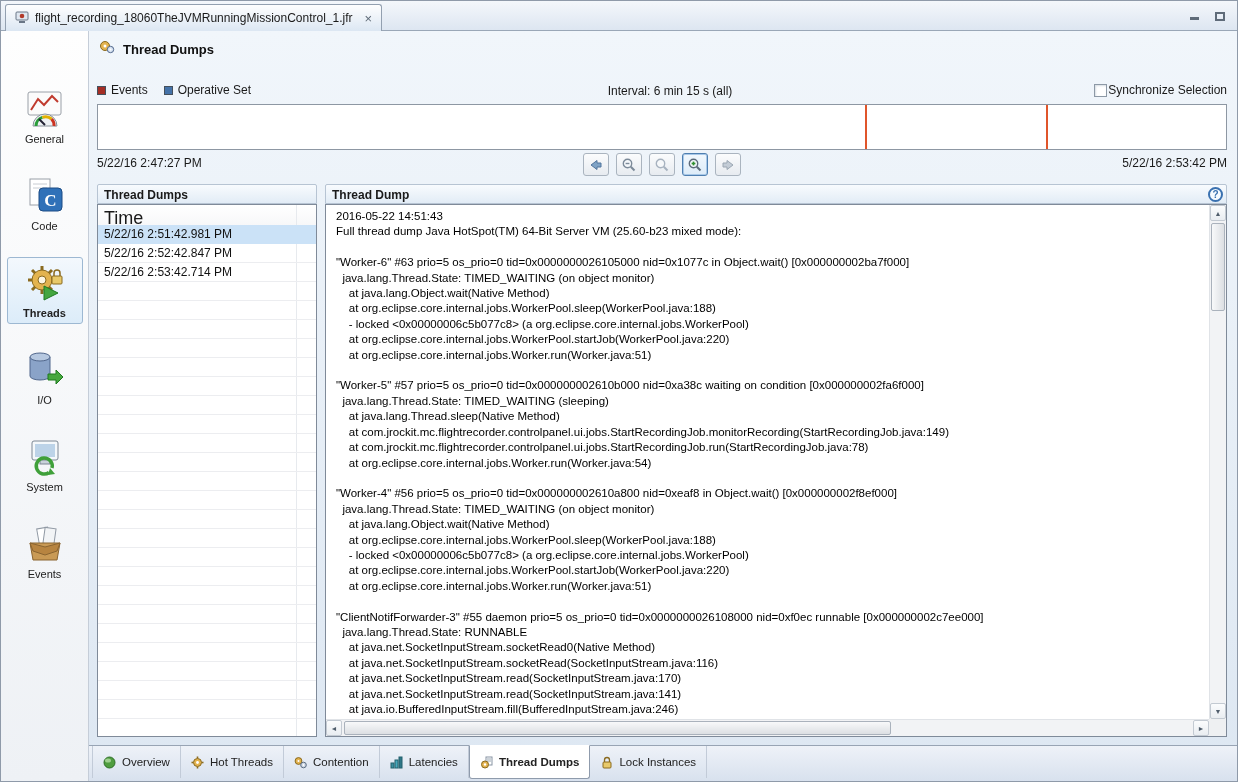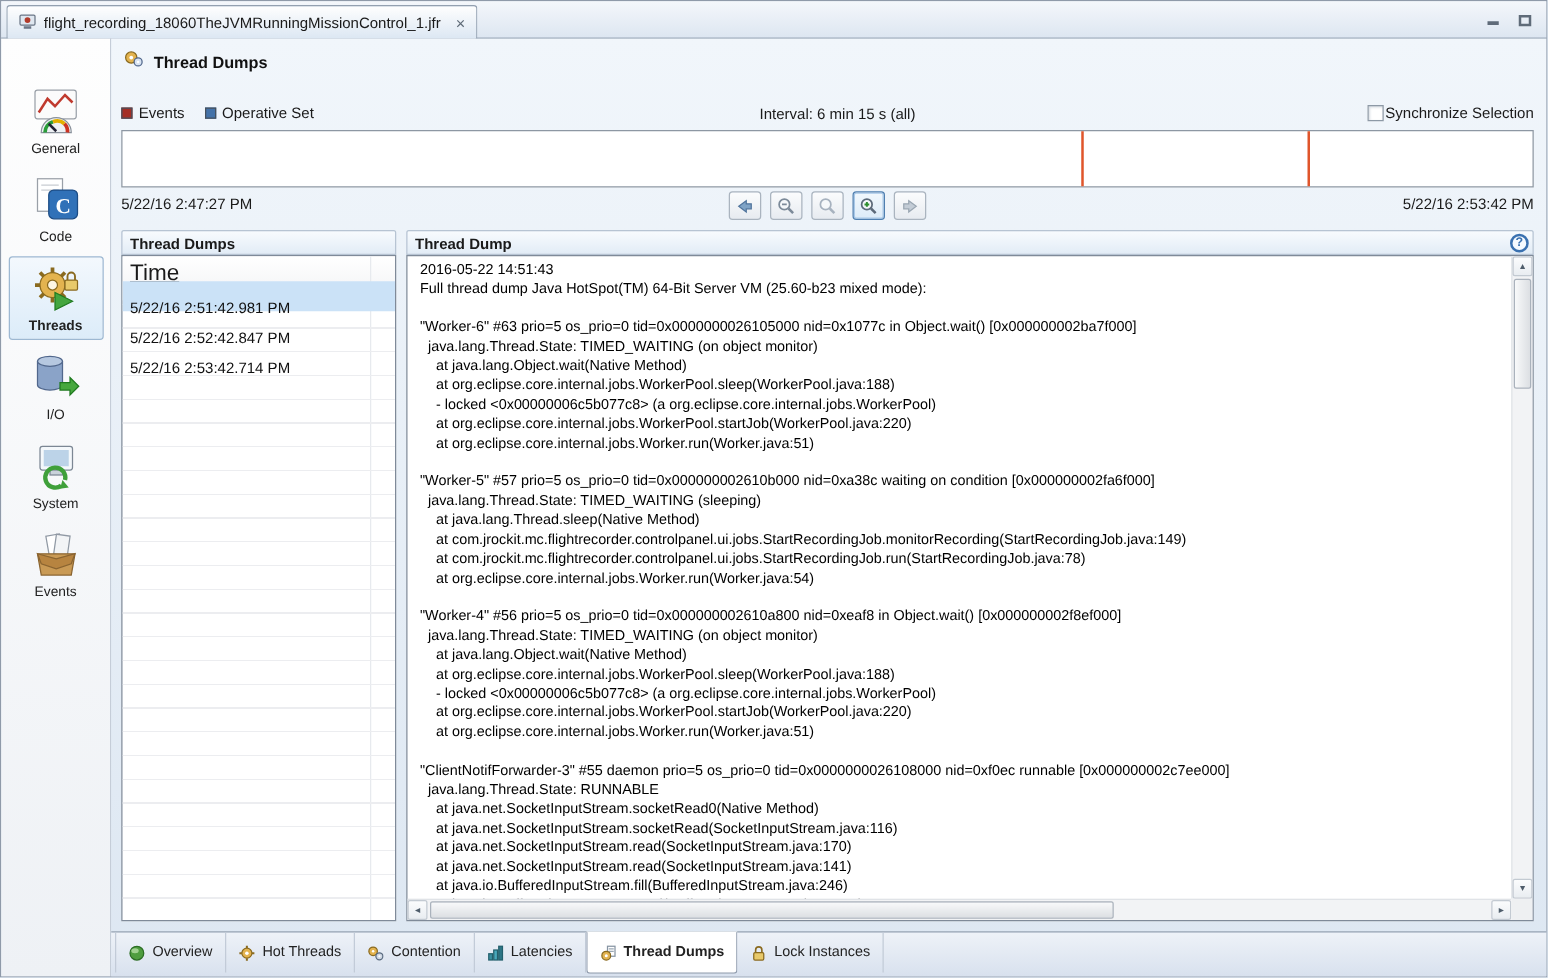--- a/index.html
+++ b/index.html
@@ -15,21 +15,21 @@
     border:1px solid #93a0b0; border-bottom:none; border-radius:3px 3px 0 0; font-size:12px; }
   .etab-close { color:#5e6a77; font-size:13px; margin-left:6px; cursor:default; }
   .winctl { position:absolute; right:10px; top:7px; display:flex; gap:10px; }
   .wbtn { width:15px; height:14px; display:flex; align-items:flex-end; justify-content:center; }
   .min-glyph { width:9px; height:3px; background:#5f6b79; margin-bottom:2px; }
   .max-glyph { width:10px; height:9px; border:2px solid #5f6b79; margin-bottom:1px; }
 
   
   .sidebar { position:absolute; left:0; top:30px; bottom:0; width:88px;
     background:linear-gradient(#fefefe,#eef1f5); border-right:1px solid #c5cdd8;
-    padding-top:32px; display:flex; flex-direction:column; align-items:center; gap:4px; }
+    padding-top:52px; display:flex; flex-direction:column; align-items:center; gap:20px; }
   .nav-item { width:76px; padding:5px 0 4px; display:flex; flex-direction:column; align-items:center; gap:4px;
     border:1px solid transparent; border-radius:3px; }
   .nav-item.selected { background:linear-gradient(#f3f8fd,#dcecf9); border-color:#9db8d2;font-weight:bold; }
   .nav-icon { width:40px; height:40px; }
   .nav-label { font-size:11px; color:#222; }
 
   
   .main { position:absolute; left:88px; top:30px; right:0; bottom:0;
     background:linear-gradient(#f1f6fb,#dde7f2); }
   .page-header { position:absolute; left:10px; top:8px; display:flex; align-items:center; gap:8px; }
@@ -59,21 +59,21 @@
   .panel-left { left:8px; top:153px; width:220px; bottom:44px; }
   .panel-right { left:236px; right:10px; top:153px; bottom:44px; }
   .panel-title { height:20px; background:linear-gradient(#f8fbfe,#e2ecf6); border:1px solid #b7c4d3;
     border-radius:2px 2px 0 0; font-size:12px; font-weight:bold; padding:3px 6px; position:relative; }
   .panel-body { position:absolute; left:0; right:0; top:20px; bottom:0; background:#fff; border:1px solid #7f8a99; overflow:hidden; }
 
   .col-header { height:36px; background:linear-gradient(#ffffff,#f1f2f4); border-bottom:1px solid #cdd2d9;
     font-size:18px; padding:3px 6px;text-decoration:underline; }
   .rows { position:absolute; left:0; right:0; top:20px; bottom:0;
     background-image:repeating-linear-gradient(to bottom, transparent 0 18px, #ecedf0 18px 19px); }
-  .row { height:19px; line-height:18px; font-size:12px; padding:12px 6px; color:#111; }
+  .row { height:19px; line-height:18px; font-size:12px; padding:0 6px; color:#111; }
   .row.selected { background:#cbe2f7; }
   .col-sep { position:absolute; left:198px; top:0; bottom:0; width:1px; background:#e7eaee; }
 
   .help-badge { position:absolute; right:3px; top:2px; width:15px; height:15px; border-radius:50%;
     border:2px solid #3a71b0; color:#3a71b0; font-size:10px; font-weight:bold; display:flex;
     align-items:center; justify-content:center; background:#f5faff; }
 
   .dump-text { position:absolute; left:0; top:0; right:17px; bottom:17px; overflow:hidden;
     padding:4px 0 0 10px; white-space:pre; font-size:11.5px; line-height:15.4px; color:#000; }
 

